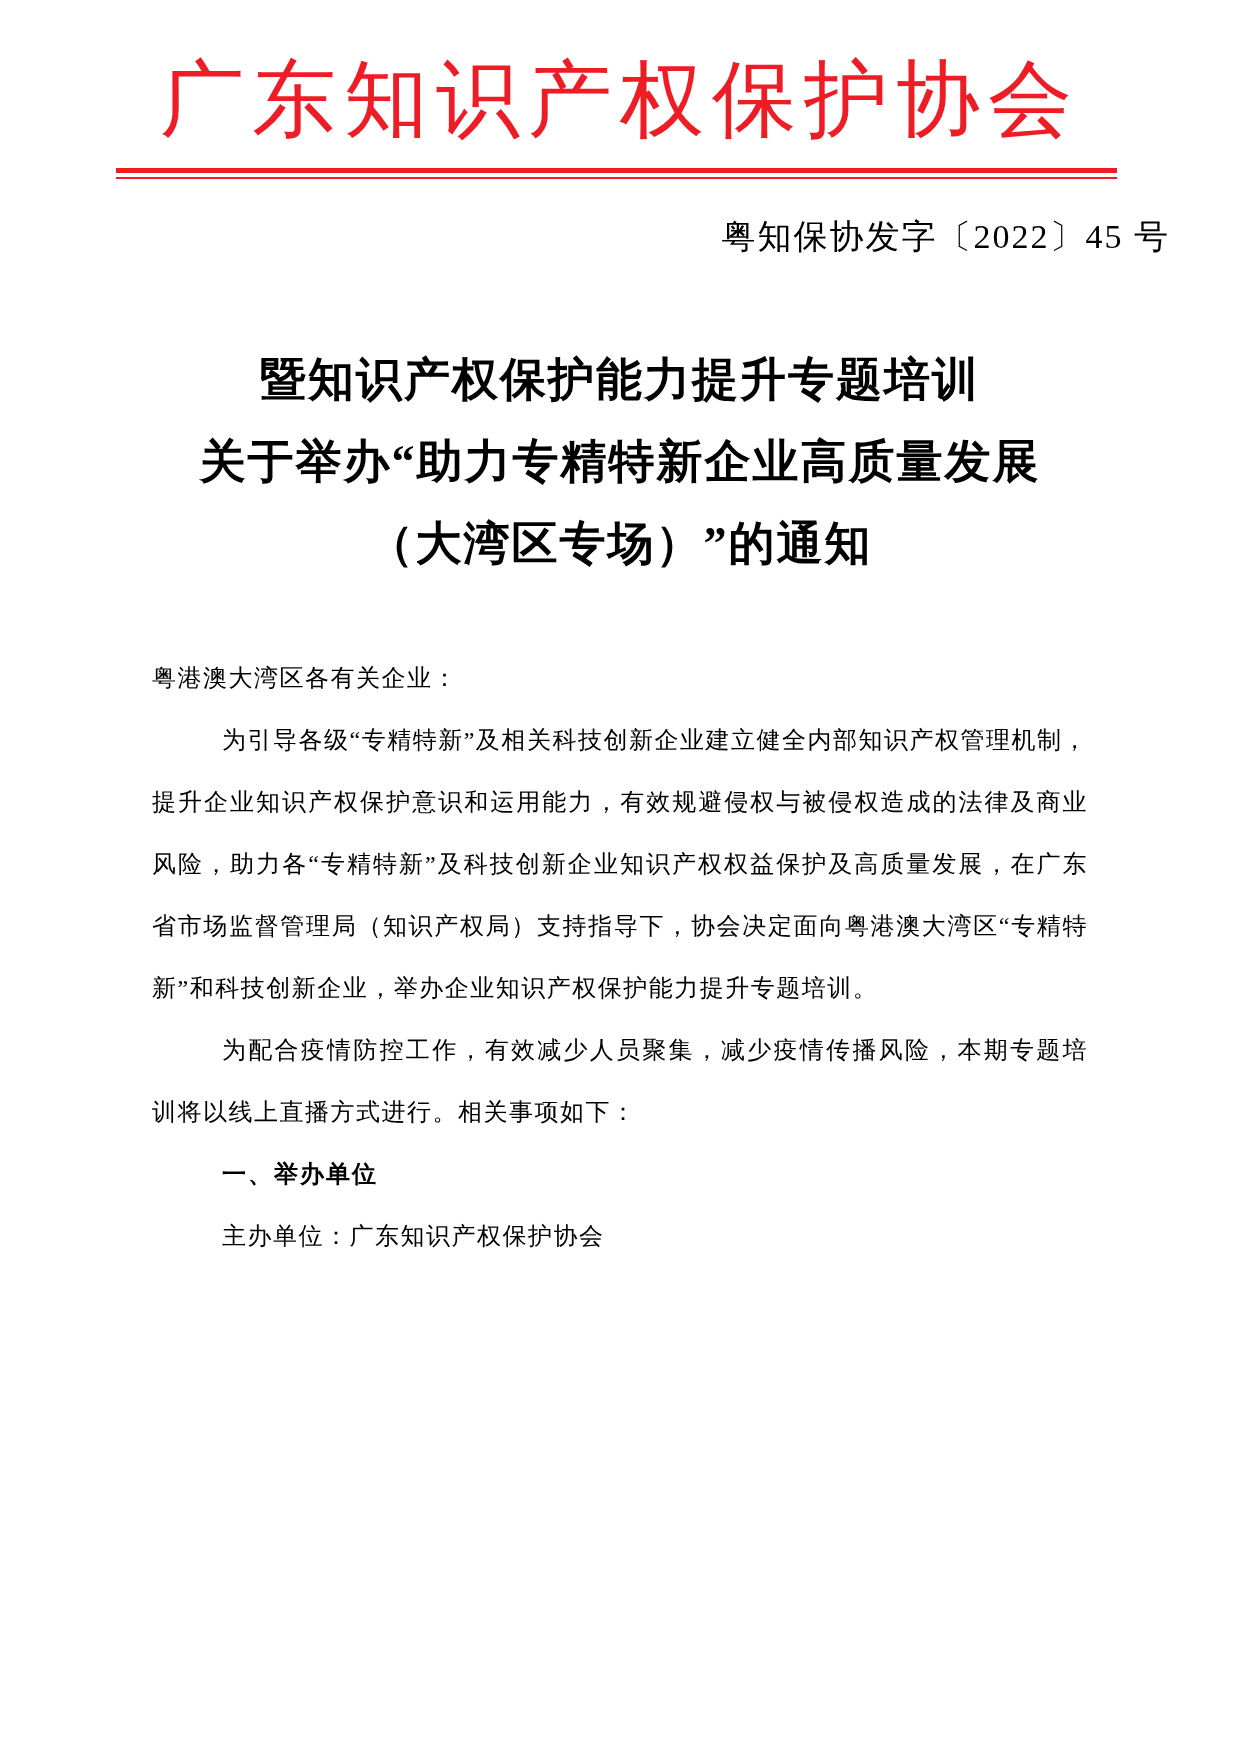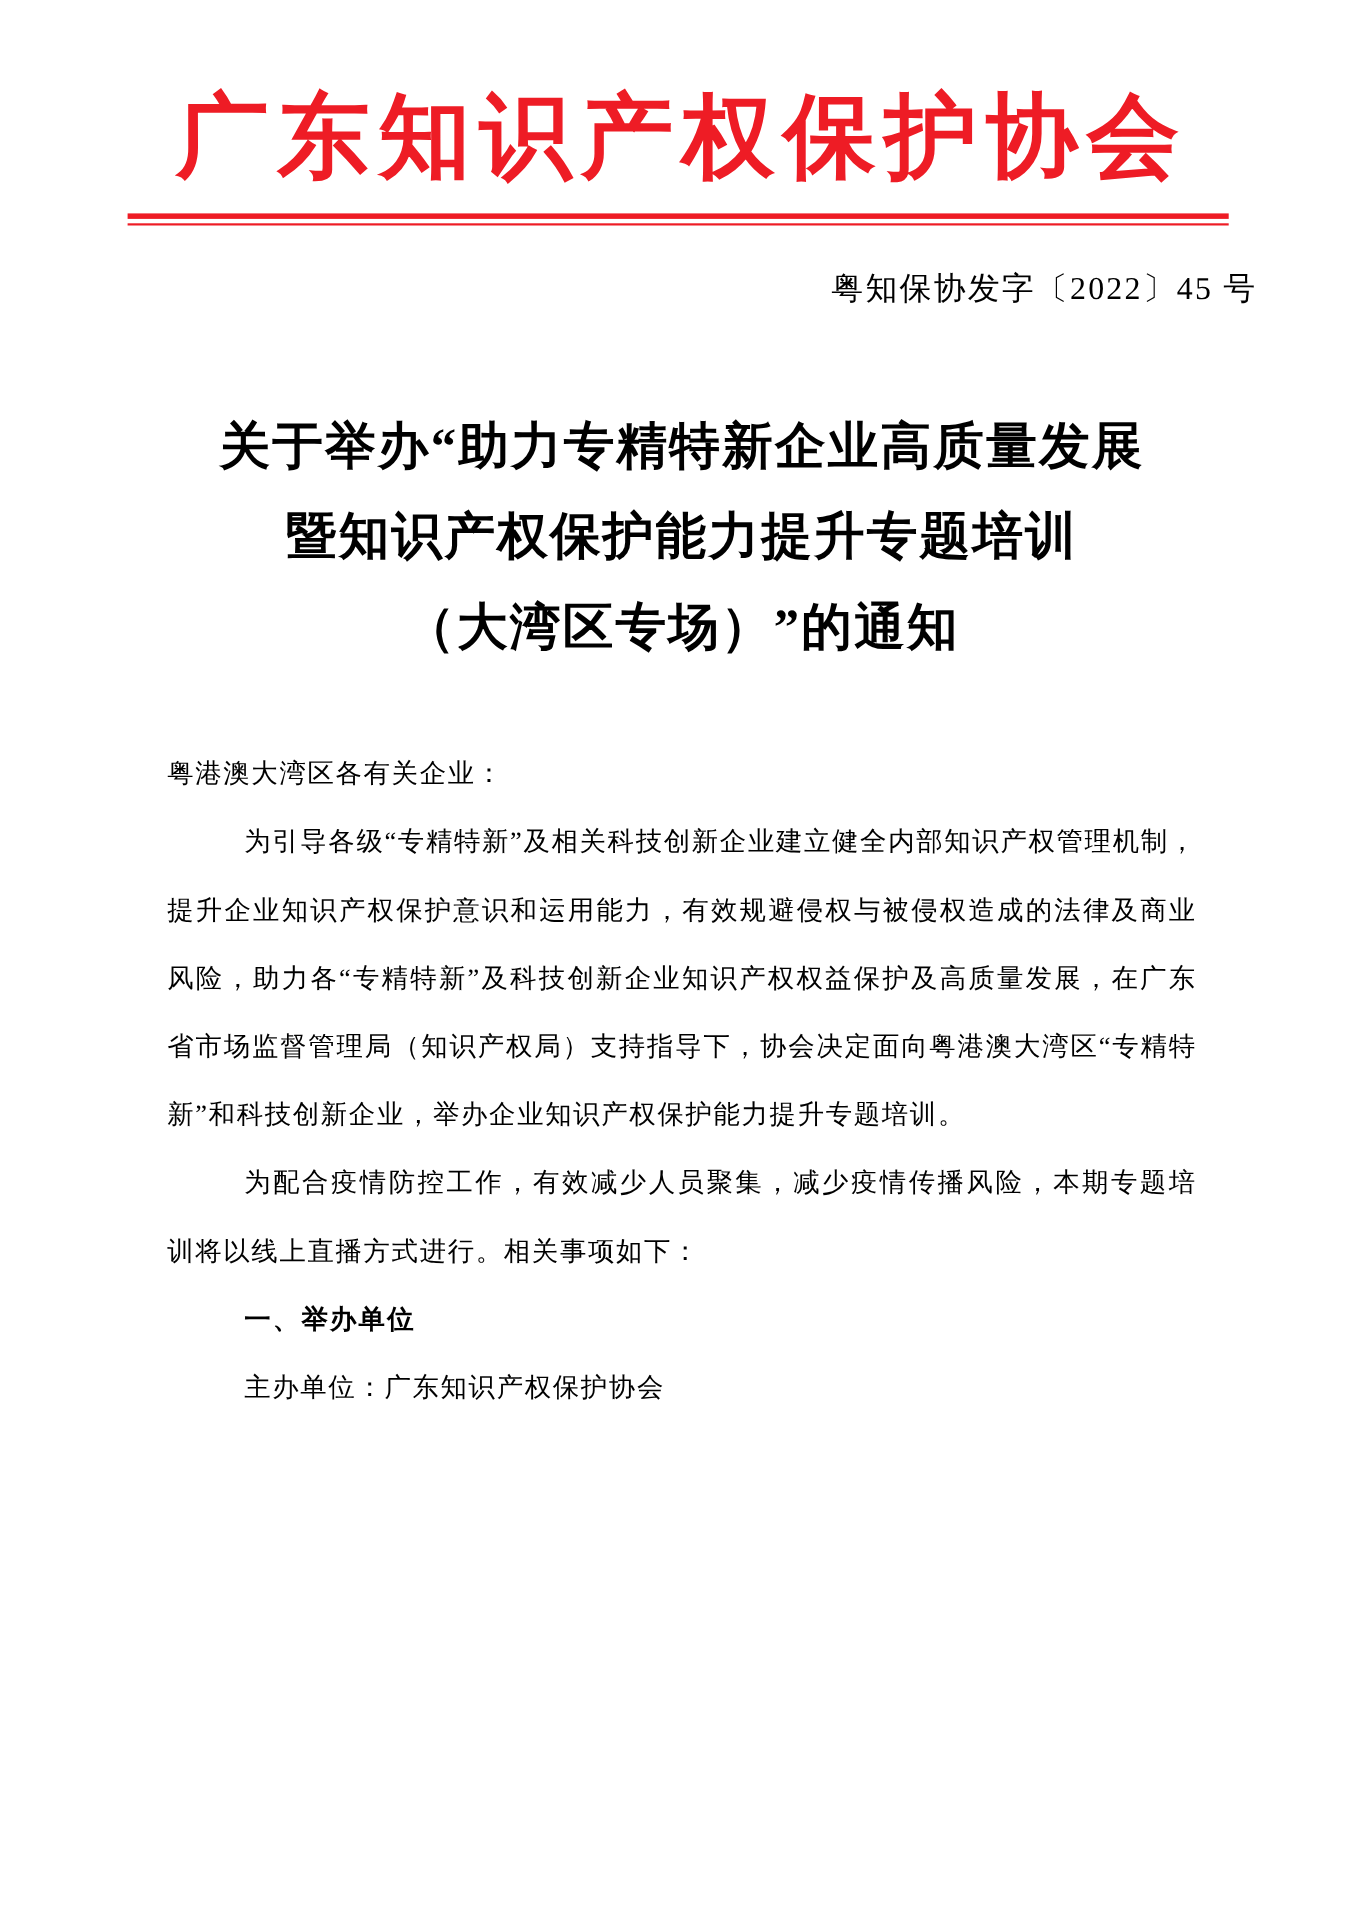--- a/index.html
+++ b/index.html
@@ -12,42 +12,42 @@
     width:1240px;
     height:1754px;
     margin:0 auto;
     background:#ffffff;
     color:var(--ink);
     font-family:"Liberation Serif", serif;
     overflow:hidden;
   }
   
   .letterhead{
-    padding-top:82px;
+    padding-top:56px;
     text-align:center;
     color:var(--red);
     font-size:84px;
-    font-weight:bold;
+    font-weight:normal;
     line-height:1.05;
     letter-spacing:8px;
     white-space:nowrap;
   }
   
   .red-rule{
     margin:24px 123px 0 116px;
     height:4px;
     border-top:5px solid var(--red);
     border-bottom:2px solid var(--red);
   }
   
   .doc-number{
     margin-top:38px;
-    padding-right:97px;
+    padding-right:70px;
     text-align:right;
-    font-size:29px;
+    font-size:34px;
     line-height:40px;
     letter-spacing:2px;
   }
   
   .notice-title{
     margin-top:82px;
     text-align:center;
     font-size:46px;
     line-height:82px;
     font-weight:bold;
@@ -77,22 +77,22 @@
 
 <div class="page">
 
   <div class="letterhead">广东知识产权保护协会</div>
 
   <div class="red-rule"></div>
 
   <div class="doc-number">粤知保协发字〔2022〕45 号</div>
 
   <div class="notice-title">
+    <div>暨知识产权保护能力提升专题培训</div>
     <div>关于举办“助力专精特新企业高质量发展</div>
-    <div>暨知识产权保护能力提升专题培训</div>
     <div>（大湾区专场）”的通知</div>
   </div>
 
   <div class="body-block">
     <div class="salutation">粤港澳大湾区各有关企业：</div>
 
     <div class="para">为引导各级“专精特新”及相关科技创新企业建立健全内部知识产权管理机制，提升企业知识产权保护意识和运用能力，有效规避侵权与被侵权造成的法律及商业风险，助力各“专精特新”及科技创新企业知识产权权益保护及高质量发展，在广东省市场监督管理局（知识产权局）支持指导下，协会决定面向粤港澳大湾区“专精特新”和科技创新企业，举办企业知识产权保护能力提升专题培训。</div>
 
     <div class="para">为配合疫情防控工作，有效减少人员聚集，减少疫情传播风险，本期专题培训将以线上直播方式进行。相关事项如下：</div>
 

